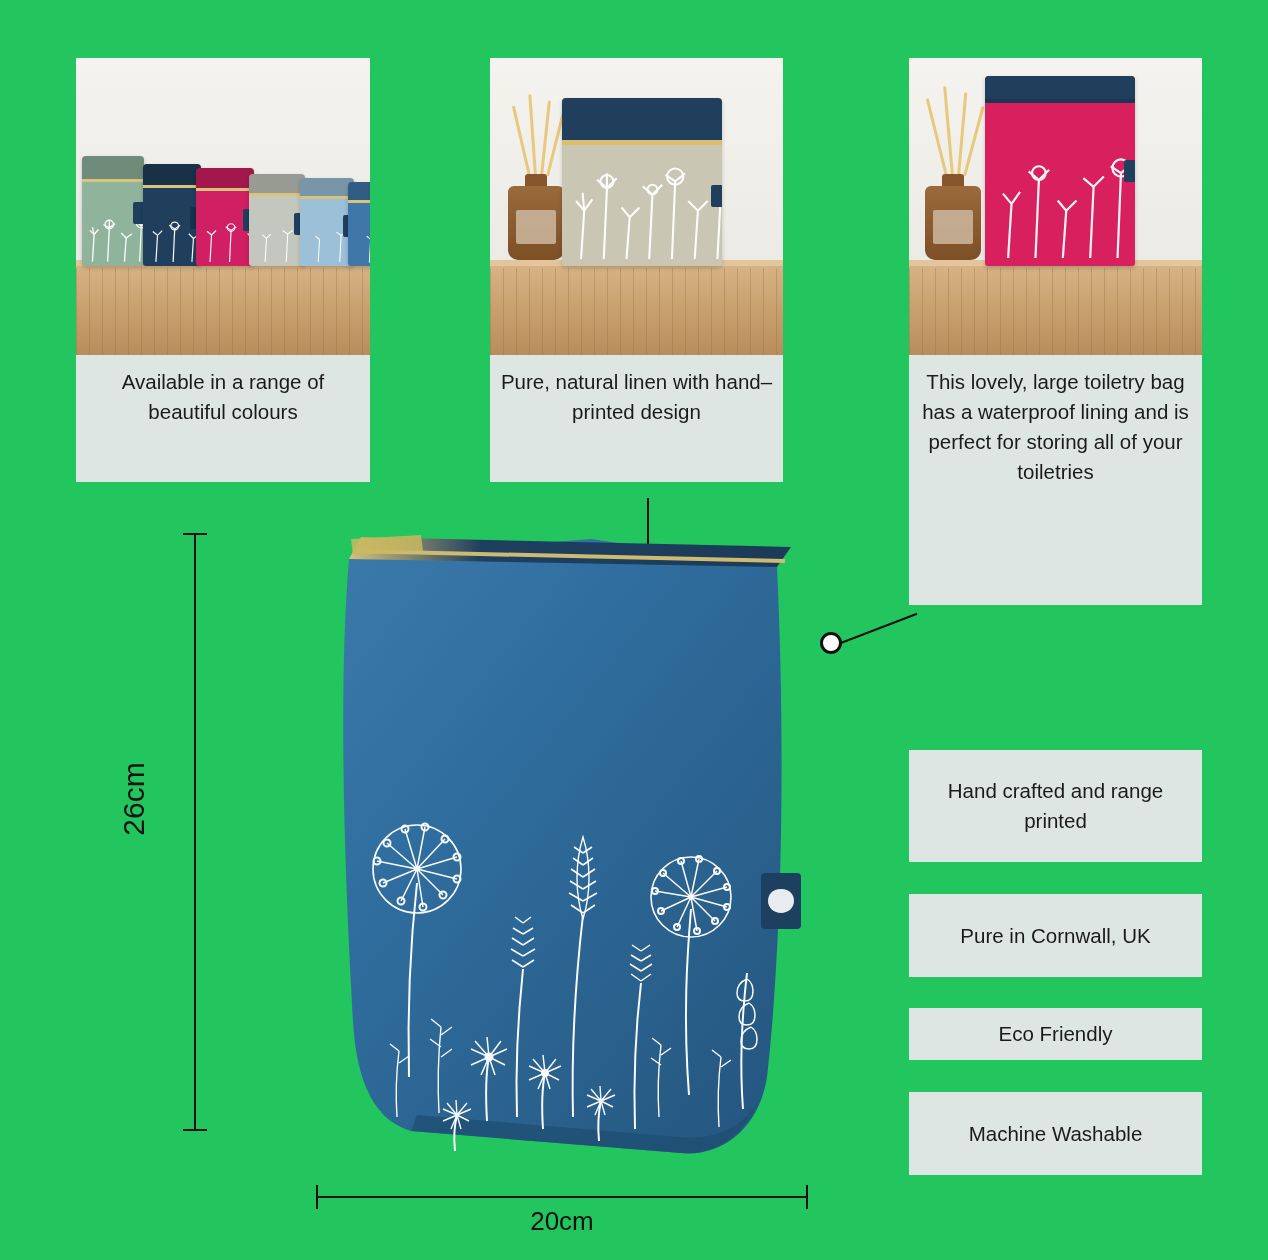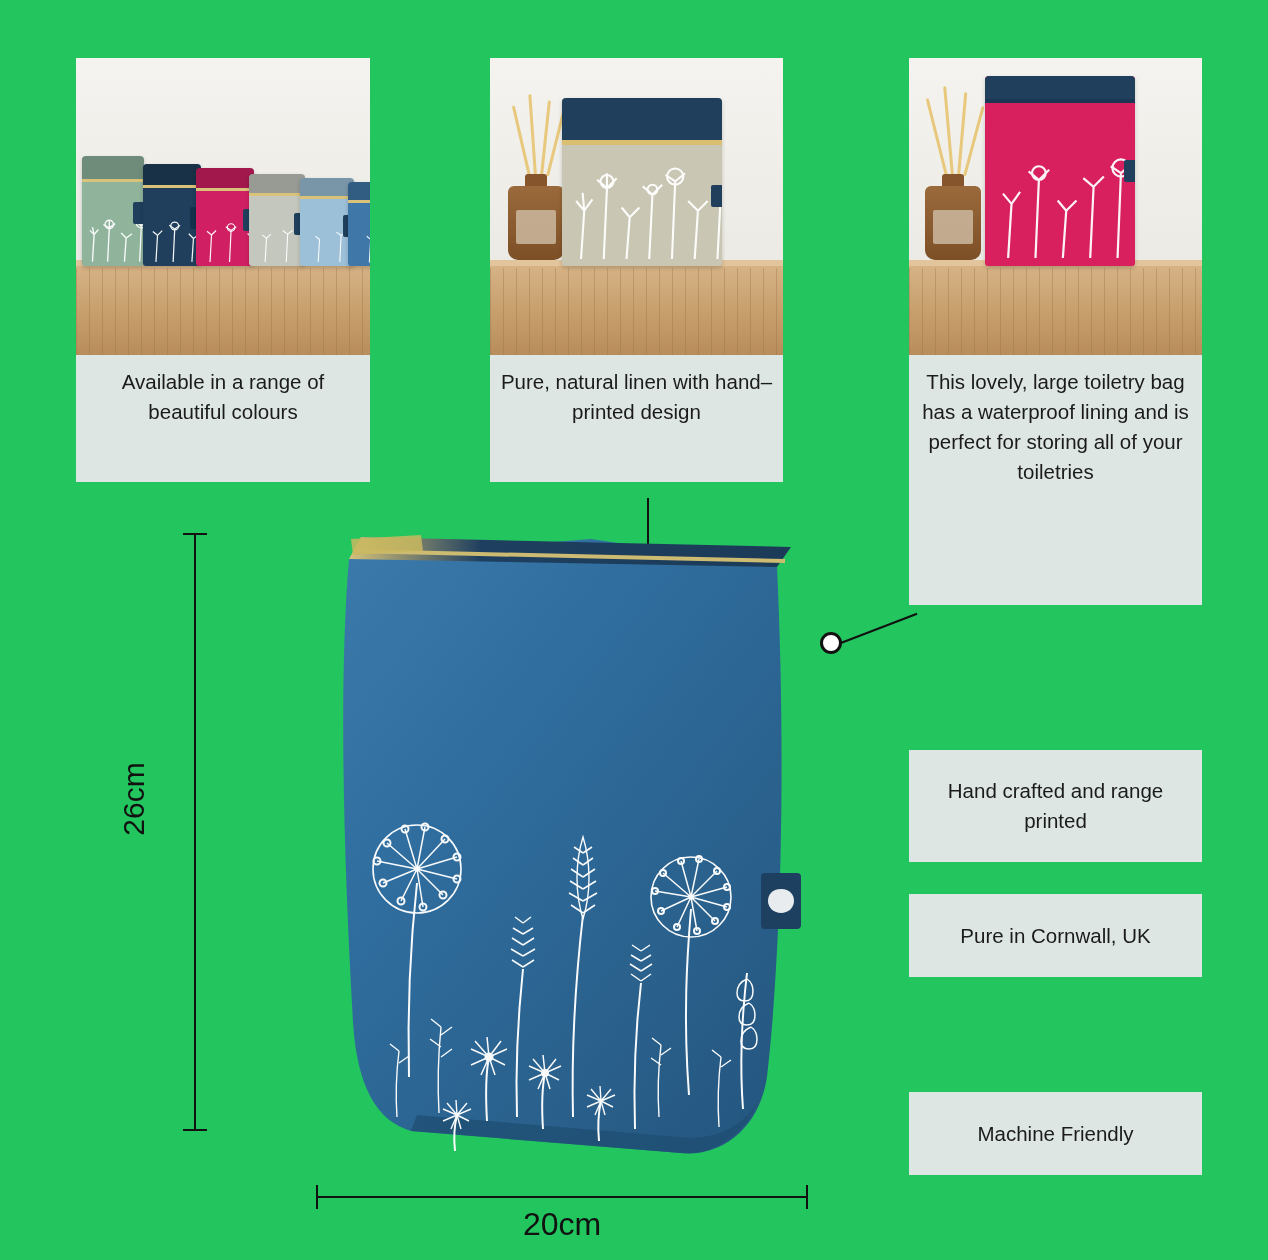--- a/index.html
+++ b/index.html
@@ -220,21 +220,21 @@
   }
   .ruler-h::before { left: 0; }
   .ruler-h::after { right: 0; }
 
   .label-h {
     position: absolute;
     left: 316px;
     top: 1206px;
     width: 492px;
     text-align: center;
-    font-size: 32px;
+    font-size: 26px;
     color: #111;
   }
   .label-v {
     position: absolute;
     left: 74px;
     top: 782px;
     width: 120px;
     text-align: center;
     font-size: 30px;
     color: #111;
@@ -411,22 +411,25 @@
     </div>
     <div class="caption" style="height:127px; display:flex; align-items:flex-start; justify-content:center;">Pure, natural linen with hand–printed design</div>
   </div>
 
   <div class="info-box" style="left:909px; top:750px; width:293px; height:112px; display:flex; align-items:center; justify-content:center;">
     <span>Hand crafted and range printed</span>
   </div>
   <div class="info-box" style="left:909px; top:894px; width:293px; height:83px; display:flex; align-items:center; justify-content:center;">
     <span>Pure in Cornwall, UK</span>
   </div>
+  <div class="info-box" style="left:909px; top:1008px; width:293px; height:52px; display:flex; align-items:center; justify-content:center;">
+    <span>Eco Friendly</span>
+  </div>
   <div class="info-box" style="left:909px; top:1092px; width:293px; height:83px; display:flex; align-items:center; justify-content:center;">
-    <span>Machine Friendly</span>
+    <span>Machine Washable</span>
   </div>
 
   <div class="callout-line" style="left:647px; top:498px; width:2px; height:134px; background:#111; transform:none;"></div>
   <div class="dot" style="left:636px; top:621px;"></div>
 
   <div class="callout-line" style="left:833px; top:645px; width:90px; transform: rotate(-21deg);"></div>
   <div class="dot" style="left:820px; top:632px;"></div>
 
   <svg id="main-bag" viewBox="0 0 530 642" preserveAspectRatio="none">
     <defs>

